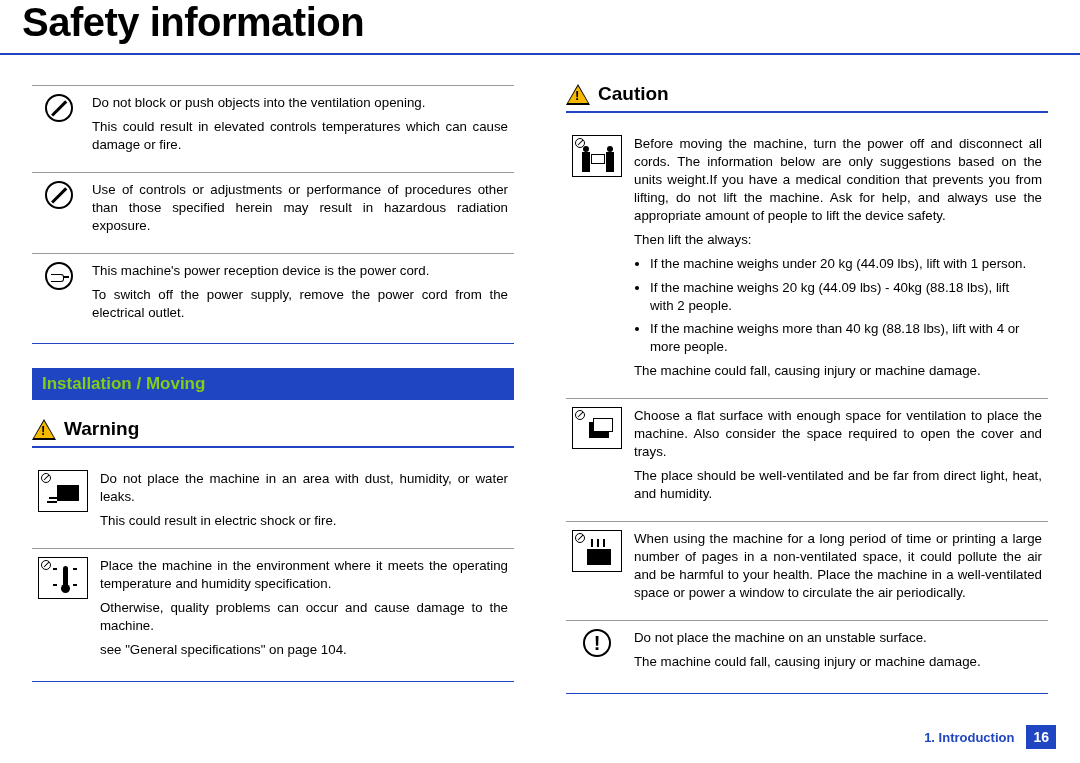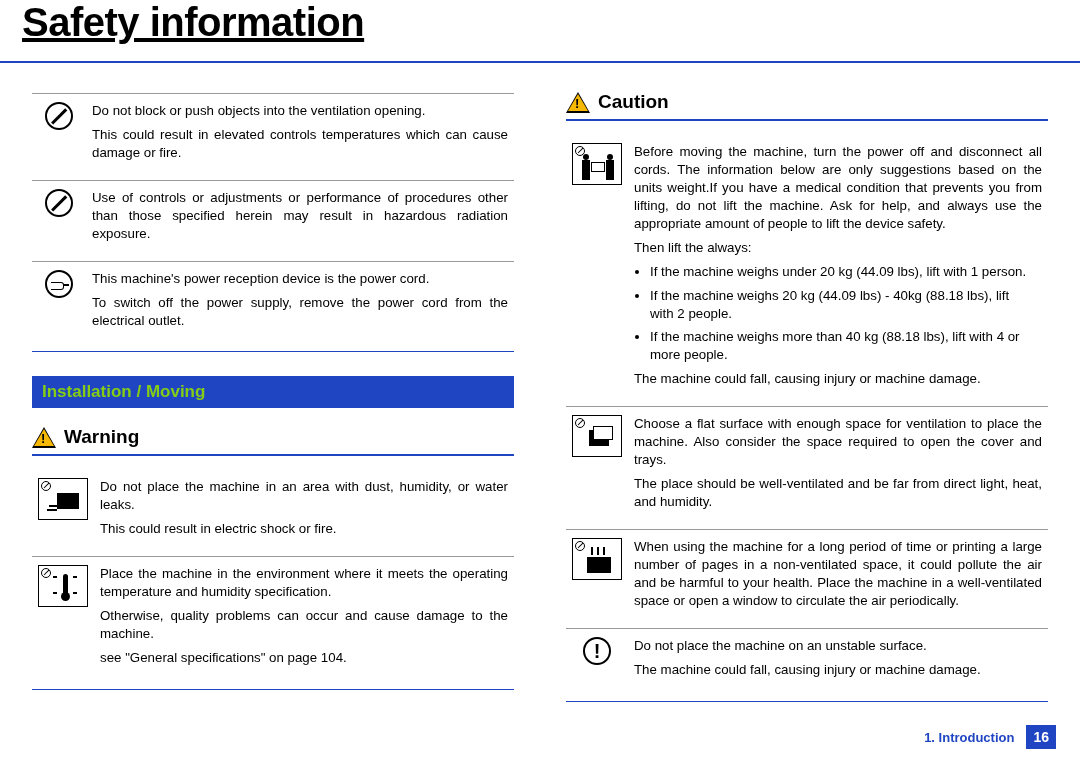--- a/index.html
+++ b/index.html
@@ -8,22 +8,21 @@
     height: 763px;
     font-family: "Segoe UI", "Myriad Pro", Arial, sans-serif;
     background: #fff;
     color: #000;
     position: relative;
     overflow: hidden;
   }
   .title-bar {
     display: flex;
     align-items: flex-start;
-    margin-bottom: 16px;
-    text-decoration: underline;
+    margin-bottom: 8px;
   }
   .title-accent {
     width: 14px;
     background: #2045c3;
     margin-right: 8px;
   }
   .page-title {
     font-size: 40px;
     font-weight: 700;
     letter-spacing: -0.5px;
@@ -261,21 +260,21 @@
       <tr>
         <td class="icon-cell">
           <span class="pictogram"><span class="corner"></span>
             <span class="picto-box" style="left:14px;top:18px;width:24px;height:16px;"></span>
             <span class="picto-box" style="left:18px;top:8px;width:2px;height:8px;"></span>
             <span class="picto-box" style="left:24px;top:8px;width:2px;height:8px;"></span>
             <span class="picto-box" style="left:30px;top:8px;width:2px;height:8px;"></span>
           </span>
         </td>
         <td class="body-cell">
-          <p>When using the machine for a long period of time or printing a large number of pages in a non-ventilated space, it could pollute the air and be harmful to your health. Place the machine in a well-ventilated space or open a window to circulate the air periodically.</p>
+          <p>When using the machine for a long period of time or printing a large number of pages in a non-ventilated space, it could pollute the air and be harmful to your health. Place the machine in a well-ventilated space or power a window to circulate the air periodically.</p>
         </td>
       </tr>
       <tr>
         <td class="icon-cell"><span class="circ-icon excl">!</span></td>
         <td class="body-cell">
           <p>Do not place the machine on an unstable surface.</p>
           <p>The machine could fall, causing injury or machine damage.</p>
         </td>
       </tr>
     </tbody>

